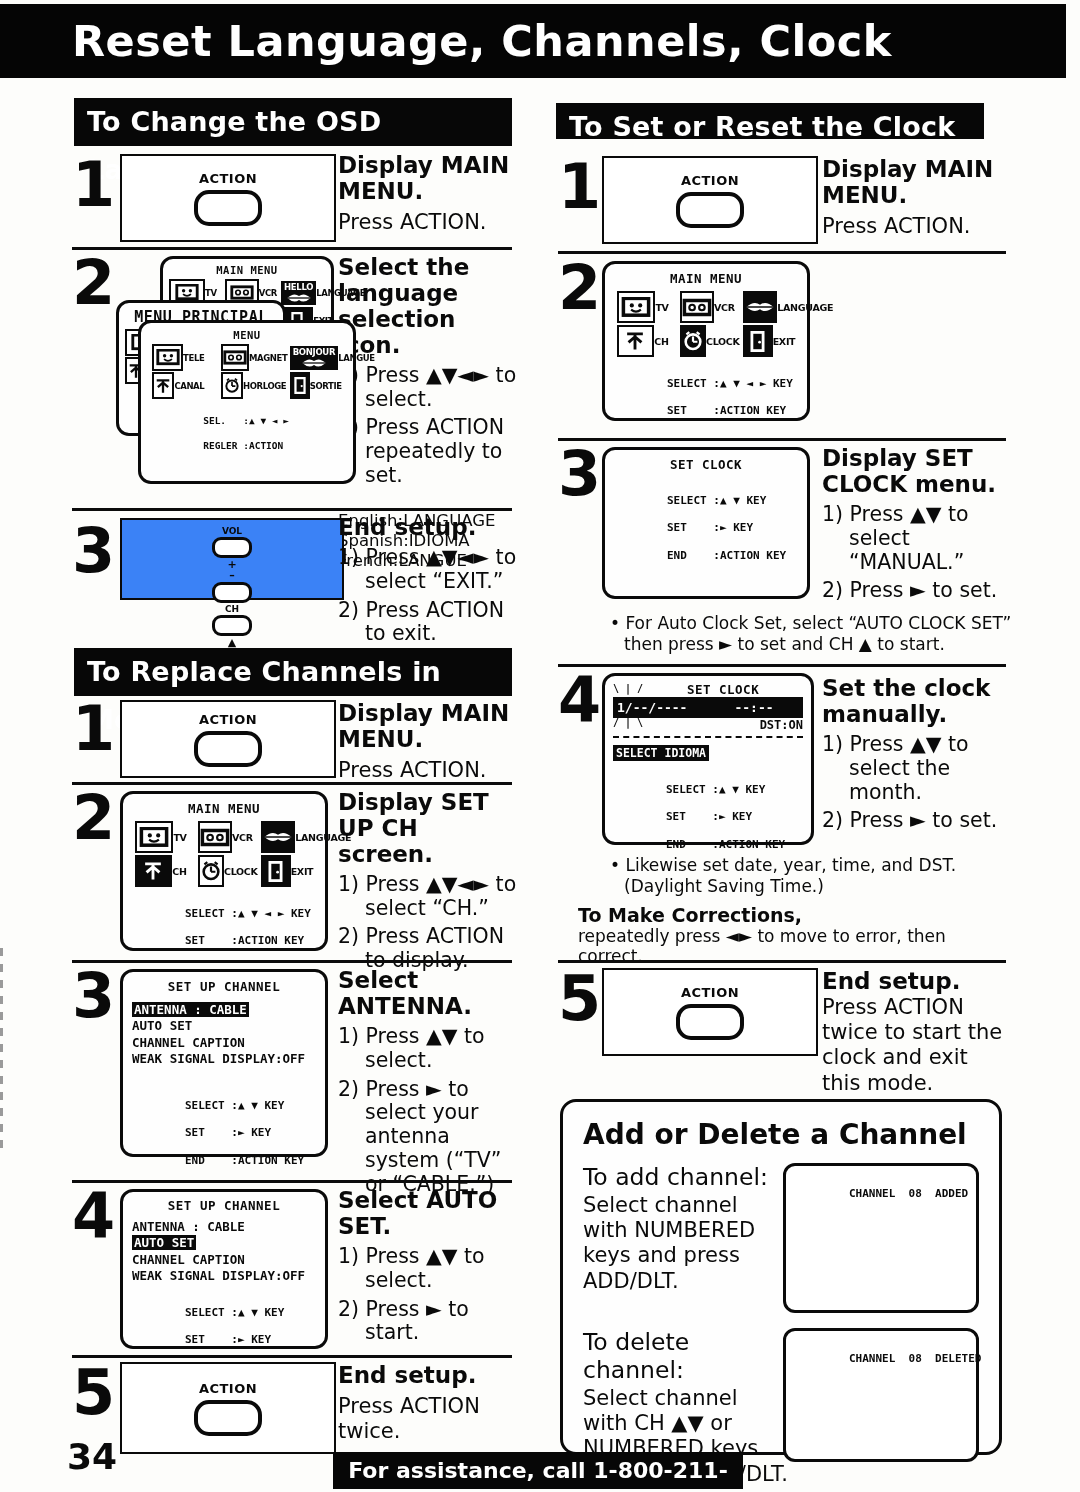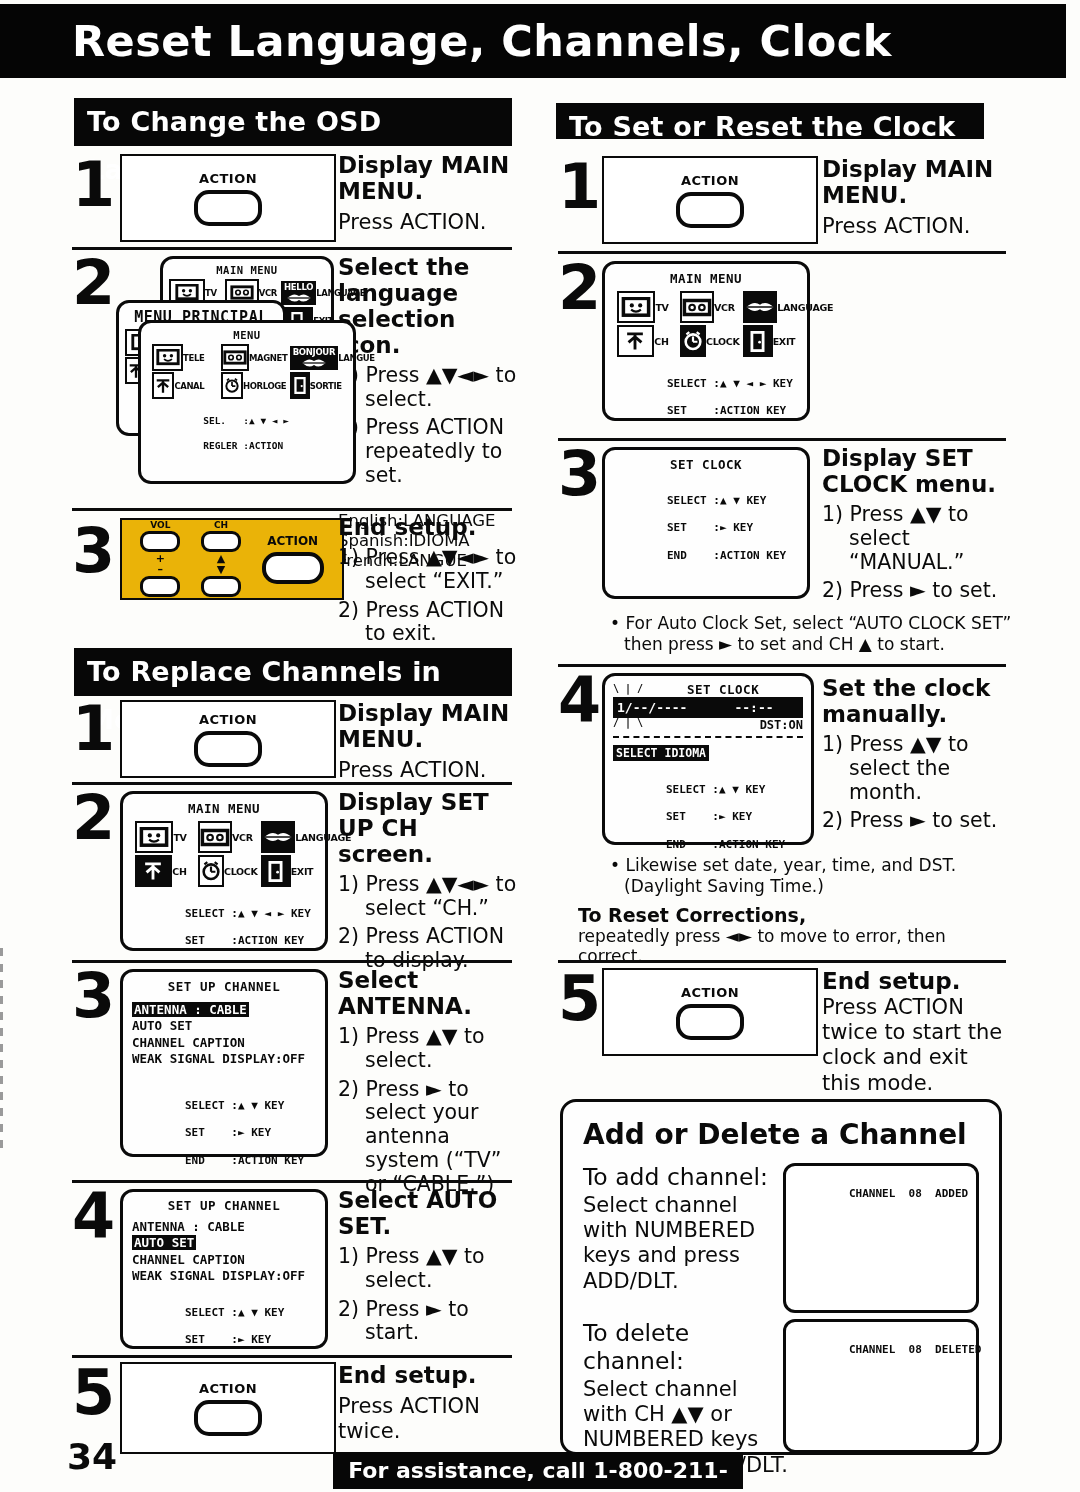--- a/index.html
+++ b/index.html
@@ -46,21 +46,21 @@
   .stack .osd{position:absolute;}
   .chip{background:#0a0a0a;color:#fff;display:flex;flex-direction:column;align-items:center;
         padding:1px 3px;}
   .chiplbl{font-size:8.5px;font-weight:700;letter-spacing:-.3px;}
   .s-ilbl{font-size:8.5px;font-weight:700;letter-spacing:-.4px;margin-top:1px;white-space:nowrap;}
   .s-ibox{width:32px;height:23px;border:2px solid #0a0a0a;display:flex;align-items:center;justify-content:center;color:#0a0a0a;background:#fff;}
   .s-ibox.inv{background:#0a0a0a;color:#fff;}
   .sgrid{display:grid;grid-template-columns:repeat(3,1fr);gap:1px 4px;margin-top:3px;justify-items:center;}
   .skeys{font-family:"DejaVu Sans Mono","Liberation Mono",monospace;font-size:9.5px;font-weight:700;line-height:1.3;white-space:pre;margin-top:4px;}
   
-  .rc{border:2.5px solid #0a0a0a;background:#eab308;display:flex;align-items:center;justify-content:space-around;padding:6px 8px;box-sizing:border-box;}
+  .rc{border:2.5px solid #0a0a0a;background:#3b82f6;display:flex;align-items:center;justify-content:space-around;padding:6px 8px;box-sizing:border-box;flex-direction:column;}
   .rcg{display:flex;flex-direction:column;align-items:center;font-size:9px;font-weight:700;}
   .rcpill{width:34px;height:15px;border:3px solid #0a0a0a;border-radius:9px;margin:1px 0;background:#fff;}
   .rcmid{font-size:11px;font-weight:700;line-height:1;}
   
   .lcd{background:#0a0a0a;color:#fff;font-family:"DejaVu Sans Mono","Liberation Mono",monospace;
        font-size:13px;font-weight:700;white-space:pre;padding:3px 4px;}
   .rays{font-family:"DejaVu Sans Mono","Liberation Mono",monospace;font-size:10px;font-weight:700;white-space:pre;line-height:1;}
   .dst{font-family:"DejaVu Sans Mono","Liberation Mono",monospace;font-size:12px;font-weight:700;text-align:center;}
   .dashes{border-top:2px dashed #0a0a0a;margin:4px 0;}
   .invchip{display:inline-block;background:#0a0a0a;color:#fff;font-family:"DejaVu Sans Mono","Liberation Mono",monospace;
@@ -627,21 +627,21 @@
     </div>
     <div class="abs" style="left:264px;top:4px;width:192px;">
       <div class="stitle">Set the clock manually.</div>
       <div class="slist">
         <div class="li">1) Press ▲▼ to select the month.</div>
         <div class="li">2) Press ► to set.</div>
       </div>
     </div>
     <div class="abs bullet" style="left:46px;top:184px;width:400px;">Likewise set date, year, time, and DST. (Daylight Saving Time.)</div>
     <div class="abs" style="left:20px;top:233px;width:430px;">
-      <div style="font-size:19px;font-weight:700;">To Reset Corrections,</div>
+      <div style="font-size:19px;font-weight:700;">To Make Corrections,</div>
       <div style="font-size:17px;">repeatedly press ◄► to move to error, then correct.</div>
     </div>
   </div>
 
   <div class="abs rule" style="left:558px;top:960px;width:448px;"></div>
 
   <div class="abs" style="left:558px;top:968px;width:452px;height:122px;">
     <div class="abs stepnum" style="left:0;top:2px;">5</div>
     <div class="abs actbox" style="left:44px;top:0;width:212px;height:84px;">
       <div class="actlbl">ACTION</div>
@@ -657,21 +657,21 @@
     <div class="adtitle">Add or Delete a Channel</div>
     <div style="position:relative;margin-top:12px;height:152px;">
       <div style="position:absolute;left:0;top:0;width:205px;">
         <div class="adlabel">To add channel:</div>
         <div class="adbody">Select channel with NUMBERED keys and press ADD/DLT.</div>
       </div>
       <div class="miniscr" style="position:absolute;right:0;top:0;width:196px;height:150px;">
         <span>CHANNEL  08  ADDED</span>
       </div>
     </div>
-    <div style="position:relative;margin-top:4px;height:140px;">
+    <div style="position:relative;margin-top:13px;height:140px;">
       <div style="position:absolute;left:0;top:0;width:205px;">
         <div class="adlabel">To delete channel:</div>
         <div class="adbody">Select channel with CH ▲▼ or NUMBERED keys and press ADD/DLT.</div>
       </div>
       <div class="miniscr" style="position:absolute;right:0;top:0;width:196px;height:134px;">
         <span>CHANNEL  08  DELETED</span>
       </div>
     </div>
   </div>
 

